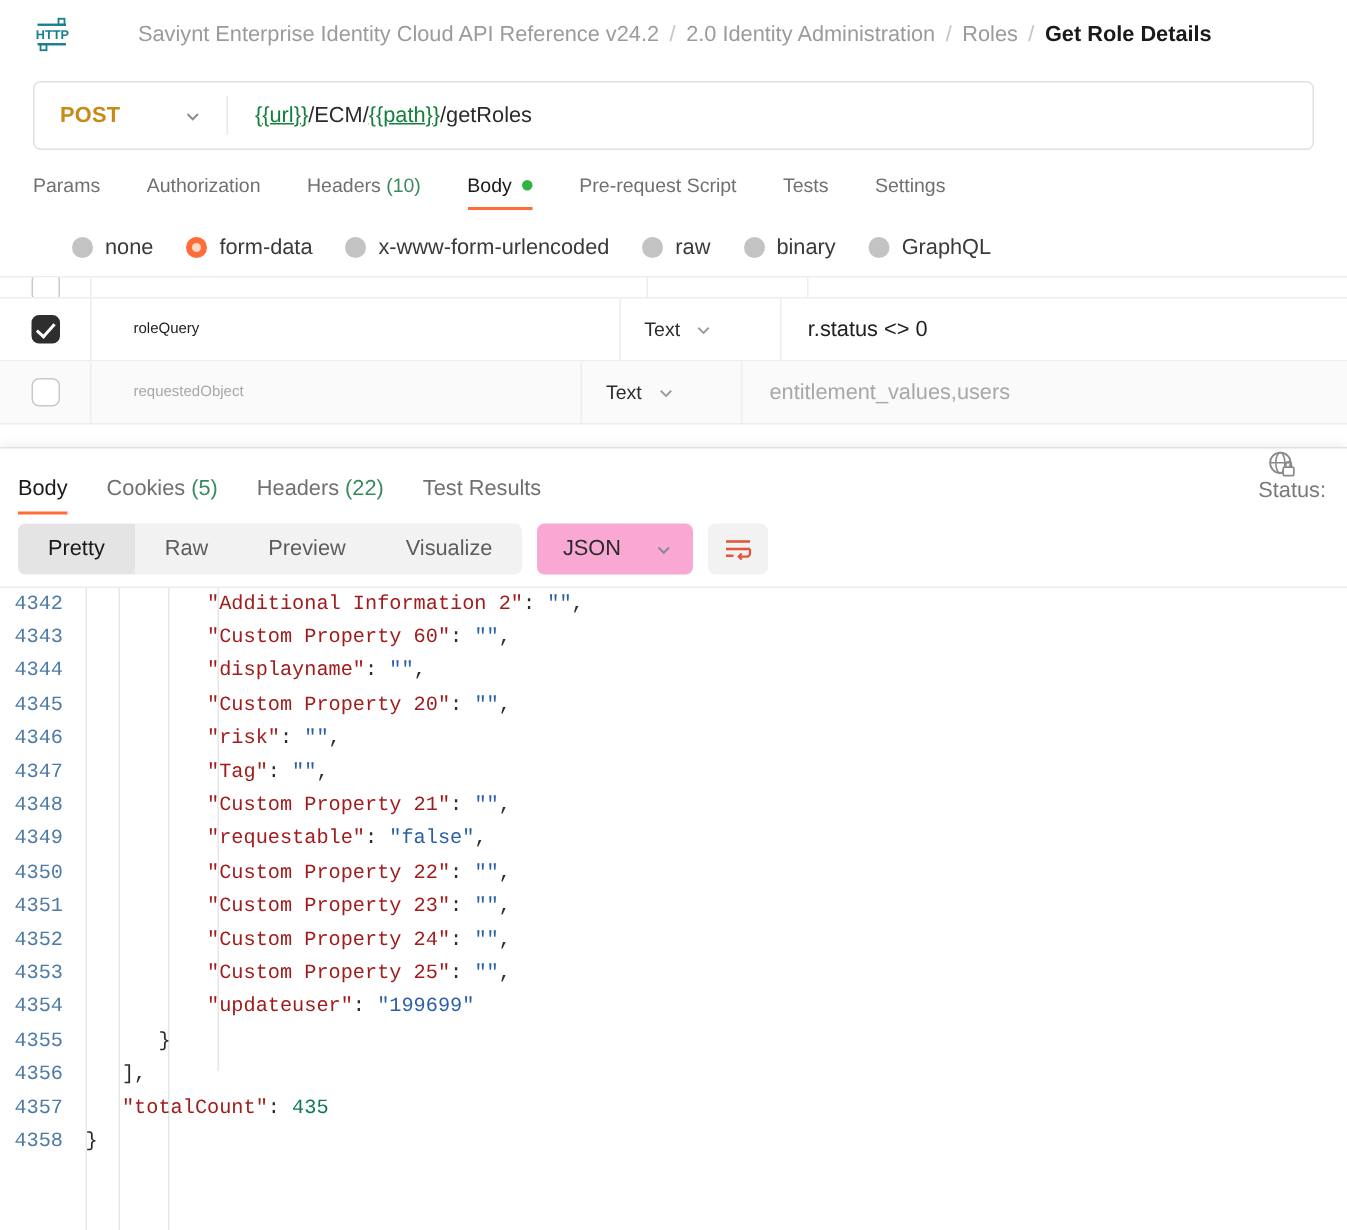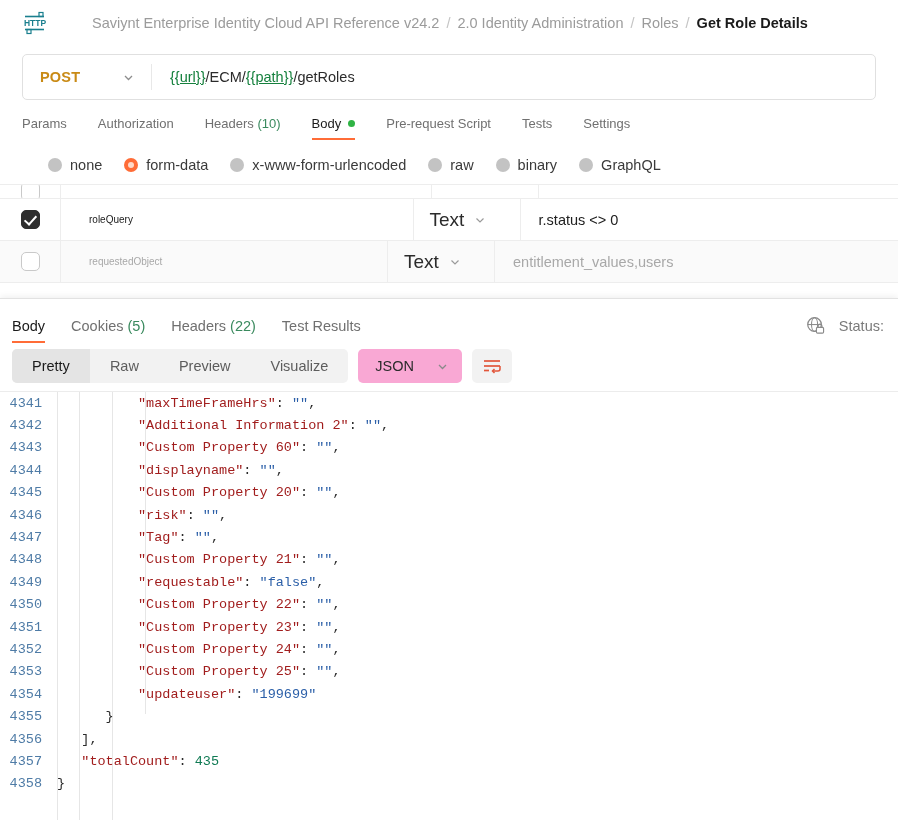--- a/index.html
+++ b/index.html
@@ -231,21 +231,21 @@
     border-right: 1px solid #ededed;
     align-self: stretch;
     display: flex;
     align-items: center;
     cursor: text;
   }
   .fd-type {
     width: 90px;
     flex: 0 0 auto;
     padding-left: 16px;
-    font-size: 19px;
+    font-size: 13px;
     border-right: 1px solid #ededed;
     align-self: stretch;
     display: flex;
     align-items: center;
     color: #2b2b2b;
     cursor: pointer;
   }
   .fd-type .caret { margin-left: 10px; color: #9a9a9a; }
   .fd-val {
     flex: 1 1 auto;
@@ -293,20 +293,21 @@
     left: 0; right: 0; bottom: 0;
     height: 2px;
     background: #ff6c37;
   }
   .resp-right {
     margin-left: auto;
     display: flex;
     align-items: center;
     padding-bottom: 8px;
     white-space: nowrap;
+    flex-direction: column;
   }
   .globe-lock {
     width: 19px; height: 19px;
     margin-right: 14px;
     display: block;
     flex: 0 0 auto;
   }
   .status-text {
     font-size: 14.5px;
     color: #7a7a7a;
@@ -600,24 +601,20 @@
 
   <div class="code-viewer">
     <div class="guides">
       <div class="guide" style="left:57px"></div>
       <div class="guide" style="left:79px"></div>
       <div class="guide" style="left:112px"></div>
       <div class="guide" style="left:145px; bottom:106px"></div>
     </div>
     <div class="code-scroll" id="code-scroll">
         <div class="code-line">
-          <span class="lineno">4341</span>
-          <span class="code-text"><span>          </span><span class="tok-key">"maxTimeFrameHrs"</span><span class="tok-punc">: </span><span class="tok-str">""</span><span class="tok-punc">,</span></span>
-        </div>
-        <div class="code-line">
           <span class="lineno">4342</span>
           <span class="code-text"><span>          </span><span class="tok-key">"Additional Information 2"</span><span class="tok-punc">: </span><span class="tok-str">""</span><span class="tok-punc">,</span></span>
         </div>
         <div class="code-line">
           <span class="lineno">4343</span>
           <span class="code-text"><span>          </span><span class="tok-key">"Custom Property 60"</span><span class="tok-punc">: </span><span class="tok-str">""</span><span class="tok-punc">,</span></span>
         </div>
         <div class="code-line">
           <span class="lineno">4344</span>
           <span class="code-text"><span>          </span><span class="tok-key">"displayname"</span><span class="tok-punc">: </span><span class="tok-str">""</span><span class="tok-punc">,</span></span>

